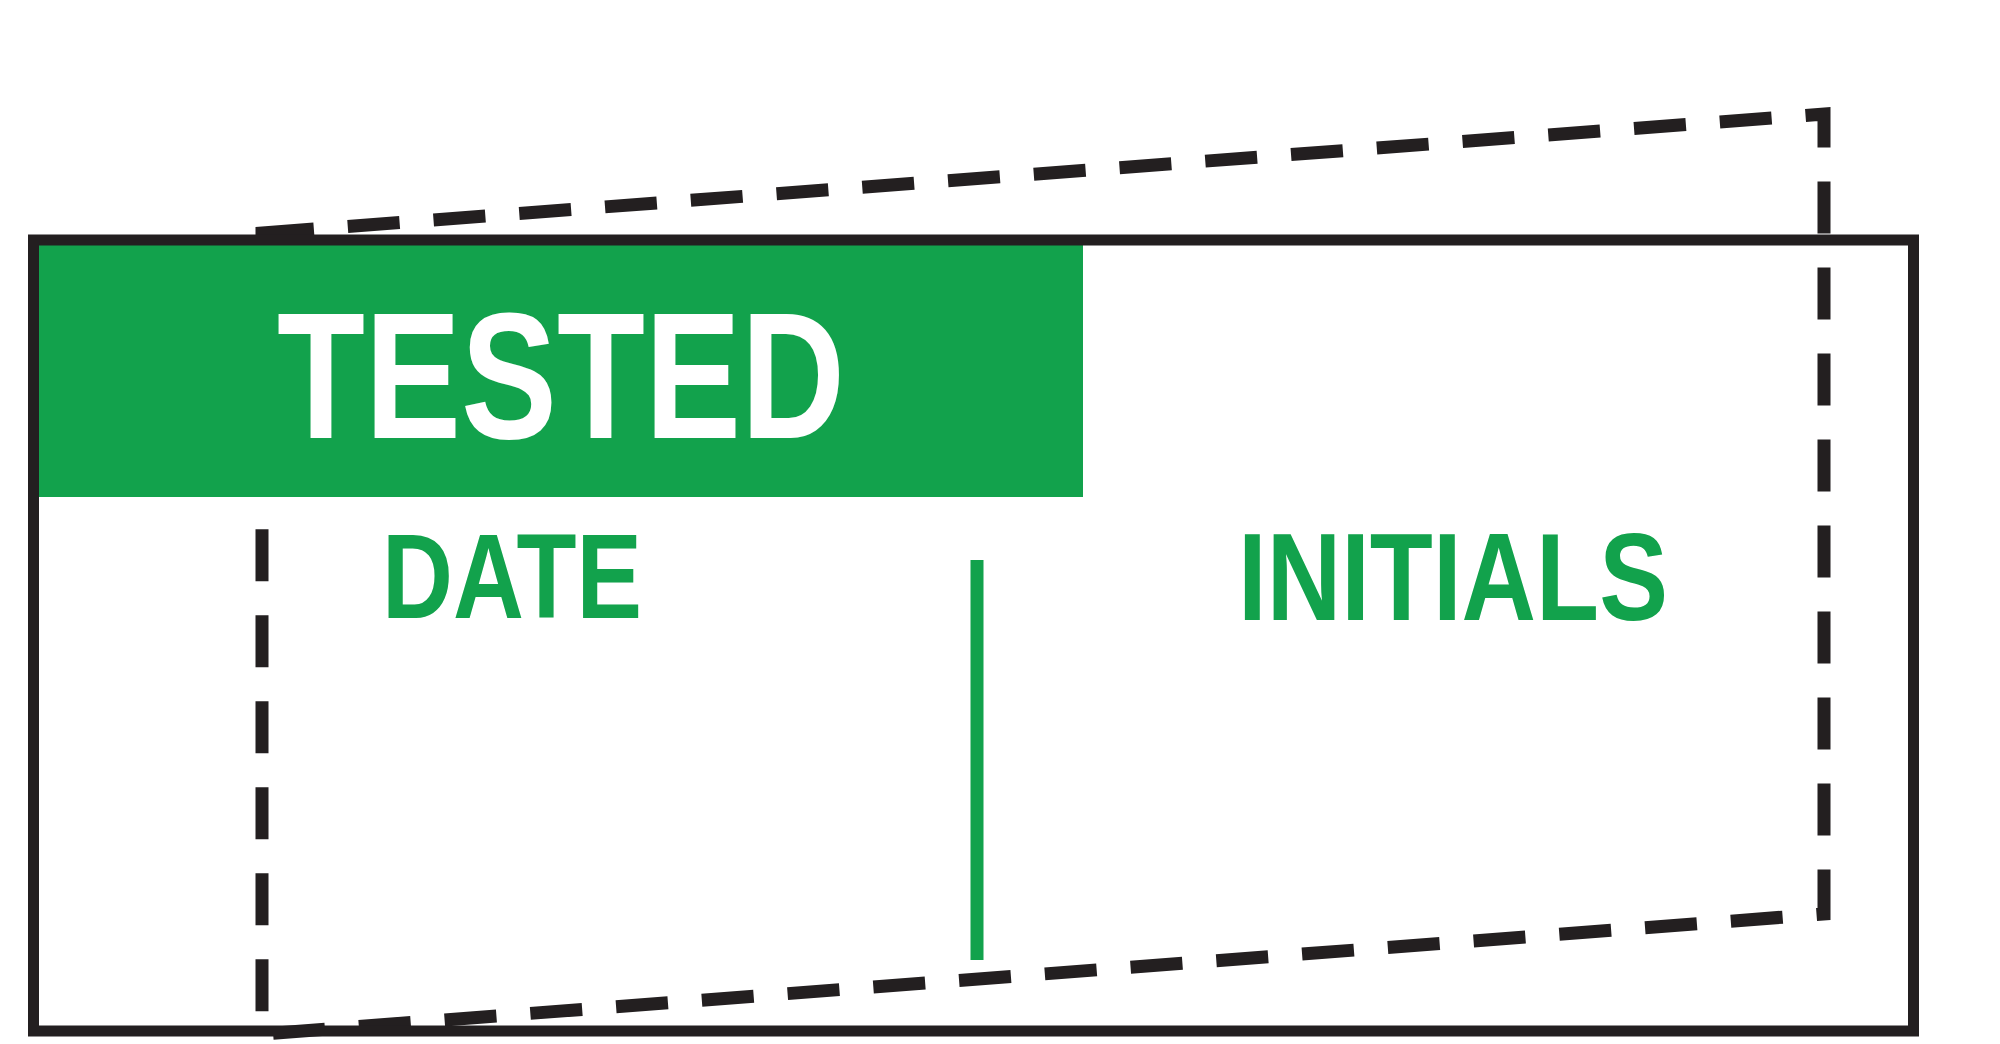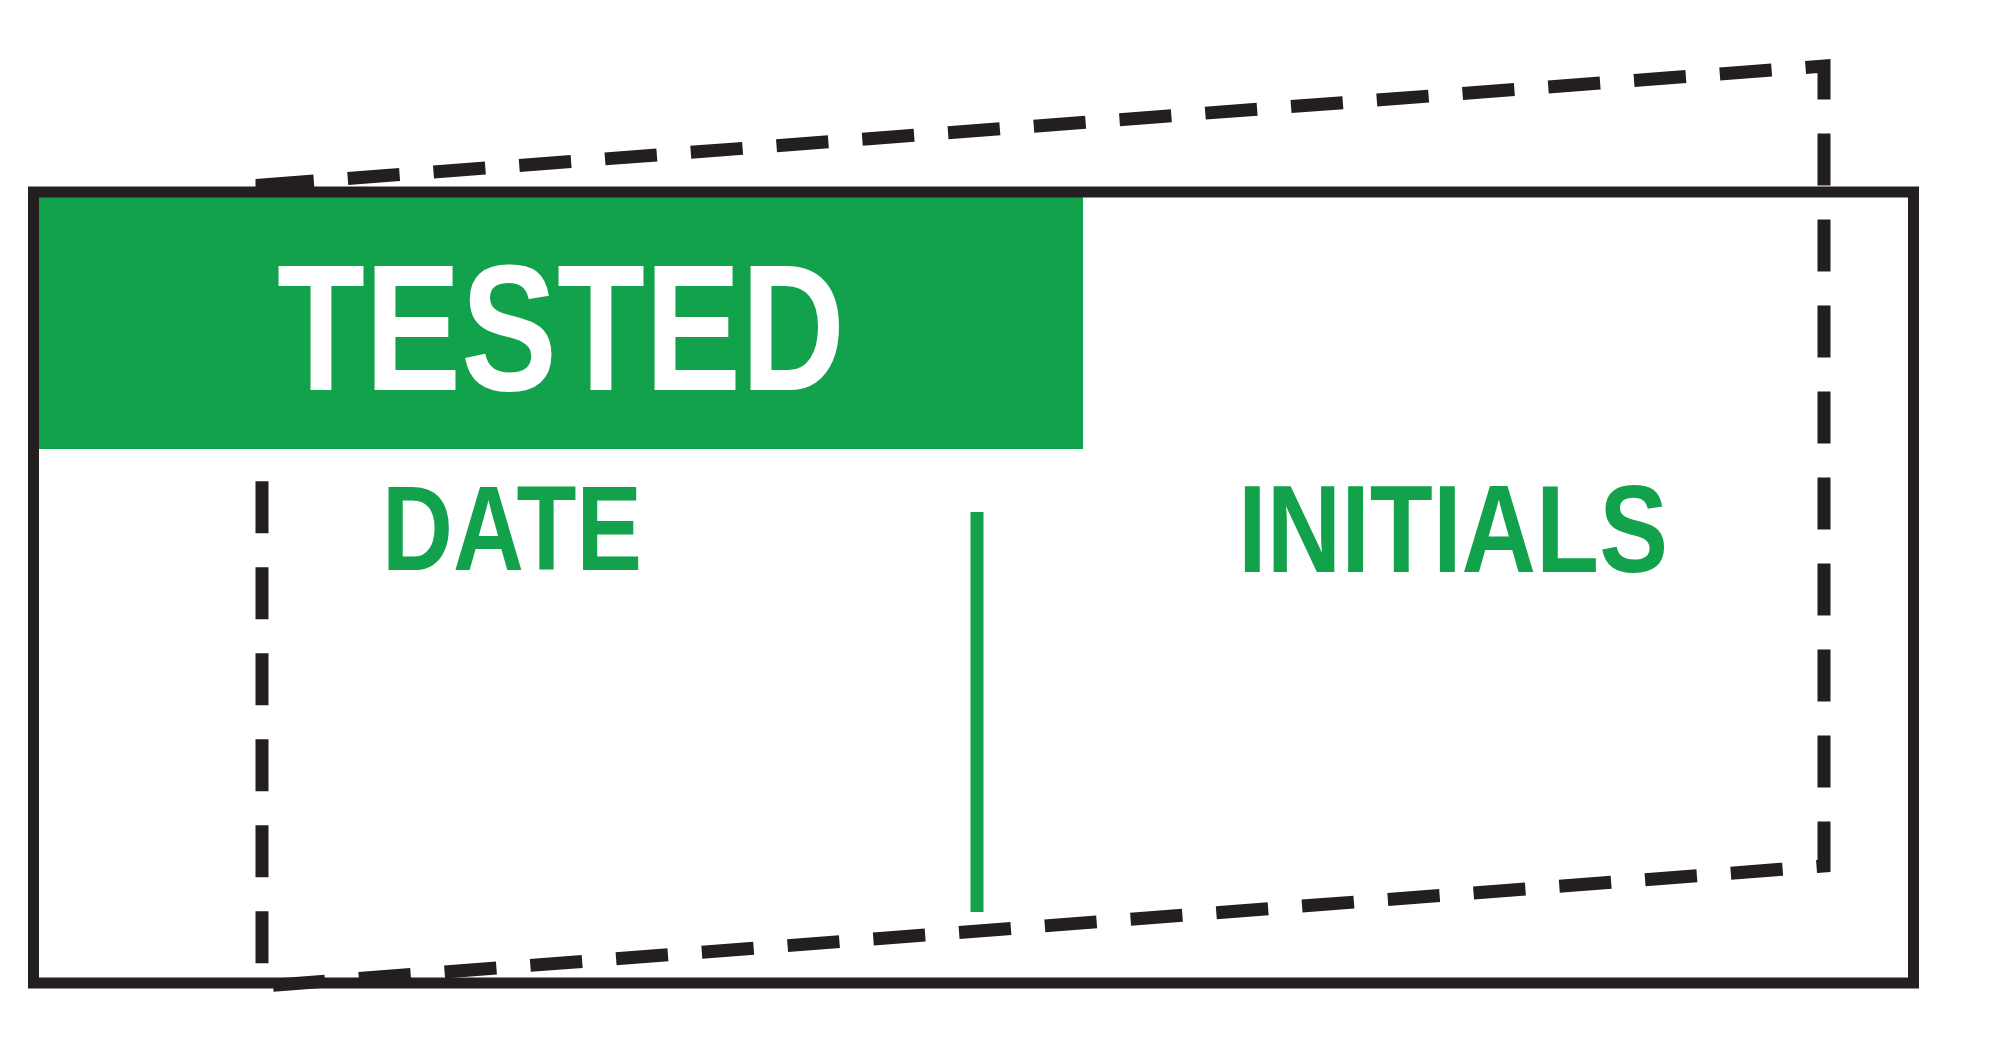--- a/index.html
+++ b/index.html
@@ -8,20 +8,21 @@
     background: #ffffff;
     width: 2000px;
     height: 1044px;
     overflow: hidden;
   }
   .stage {
     position: relative;
     width: 2000px;
     height: 772px;
     background: #ffffff;
+    margin-top: 48px;
   }
   .label-text {
     font-family: "Liberation Sans", sans-serif;
     font-weight: bold;
   }
 </style>
 </head>
 <body>
 
 <div class="stage">

